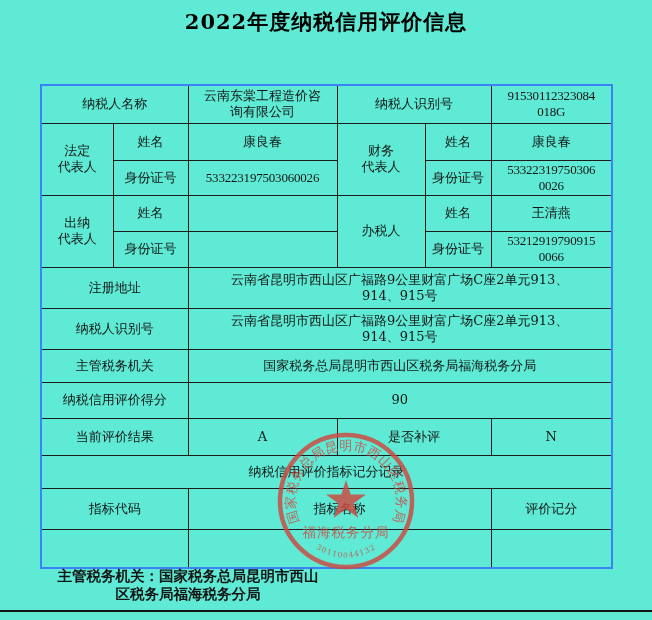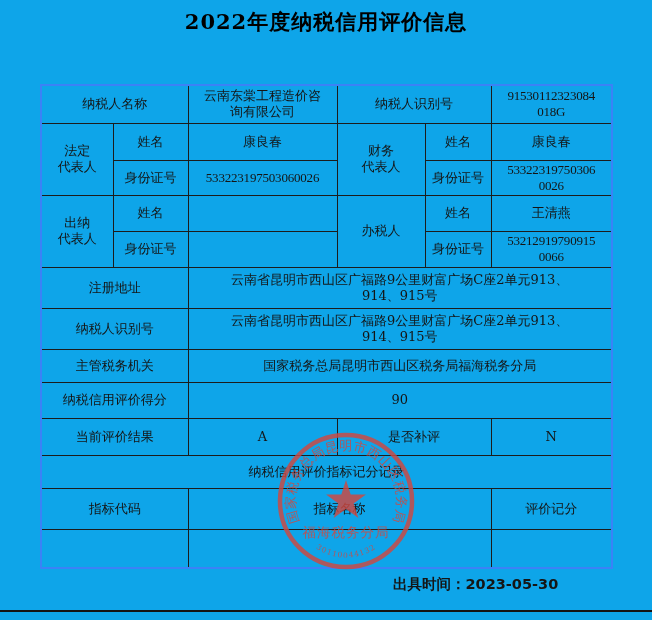--- a/index.html
+++ b/index.html
@@ -1,18 +1,18 @@
 <!DOCTYPE html>
 <html><head>
 <meta charset="utf-8">
 <style>
   * { margin:0; padding:0; box-sizing:border-box; }
   html,body { background:#ffffff; }
   .page {
-    position:relative; width:652px; height:620px; background:#0ea5e9;
+    position:relative; width:652px; height:620px; background:#5eead4;
     font-family:"DejaVu Serif","Liberation Serif",serif; color:#111111;
     overflow:hidden;
     padding-left:28px;
   }
   .title {
     position:absolute; left:0; top:8px; width:652px;
     text-align:center; font-size:21px; font-weight:bold; color:#000;
     letter-spacing:1px;
   }
   table.doc {
@@ -160,18 +160,17 @@
         <textPath href="#ringPath" startOffset="50%" text-anchor="middle">国家税务总局昆明市西山区税务局</textPath>
       </text>
       <path d="M0,-21 L4.71,-6.49 L19.97,-6.49 L7.63,2.48 L12.35,16.99 L0,8.02 L-12.35,16.99 L-7.63,2.48 L-19.97,-6.49 L-4.71,-6.49 Z"></path>
       <text x="0" y="36" font-size="13.5" letter-spacing="1" text-anchor="middle">福海税务分局</text>
       <text font-size="7.5" letter-spacing="1">
         <textPath href="#codePath" startOffset="50%" text-anchor="middle">5301100441327</textPath>
       </text>
     </g>
   </svg>
 
-  <div class="footer-issued">
-    <span>出具时间：</span><span>2023-05-30</span>
-  </div>
+  <div class="footer-authority">主管税务机关：国家税务总局昆明市西山
+区税务局福海税务分局</div>
 
   <div class="bottom-rule"></div>
 </div>
 
 </body></html>

